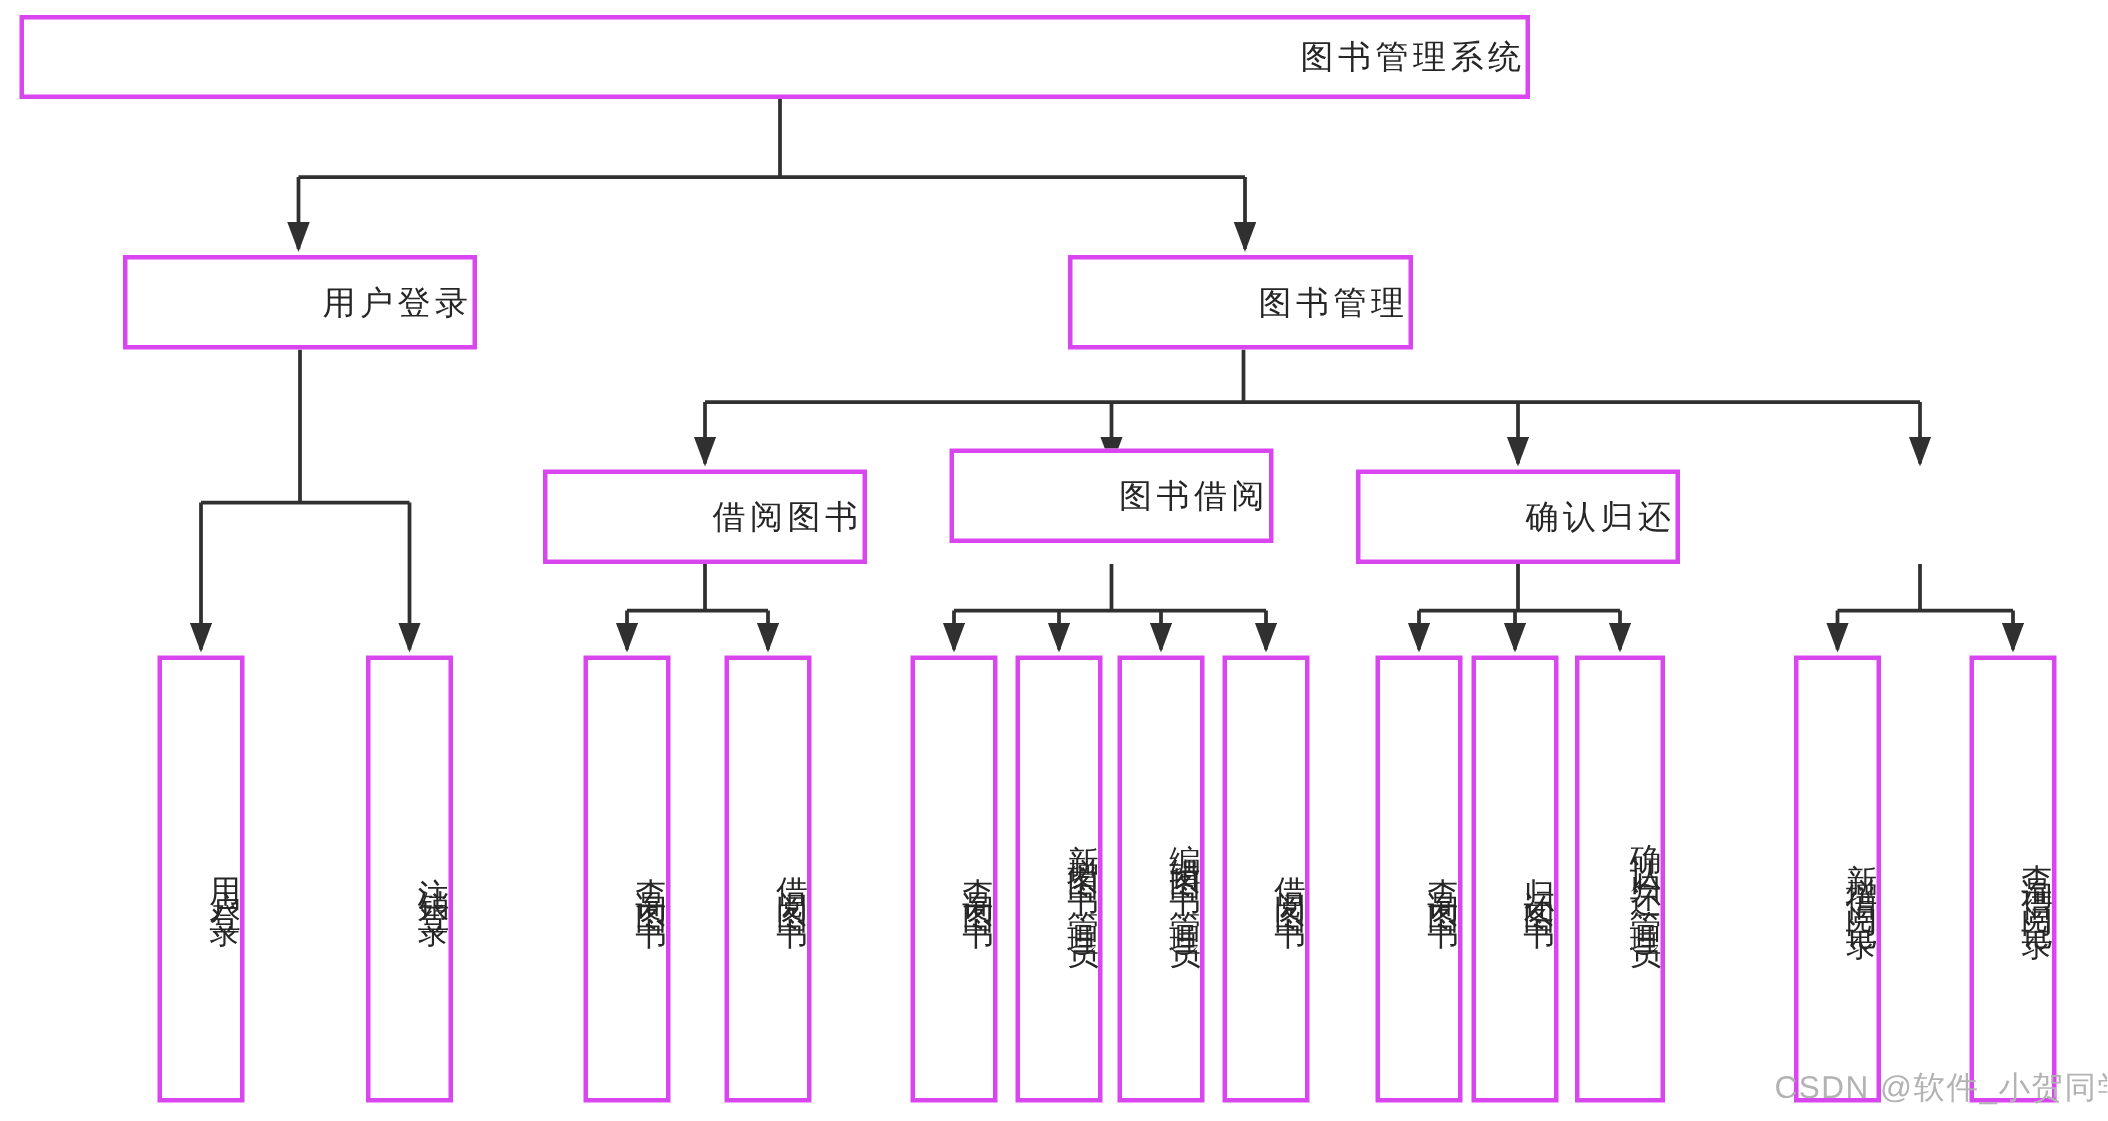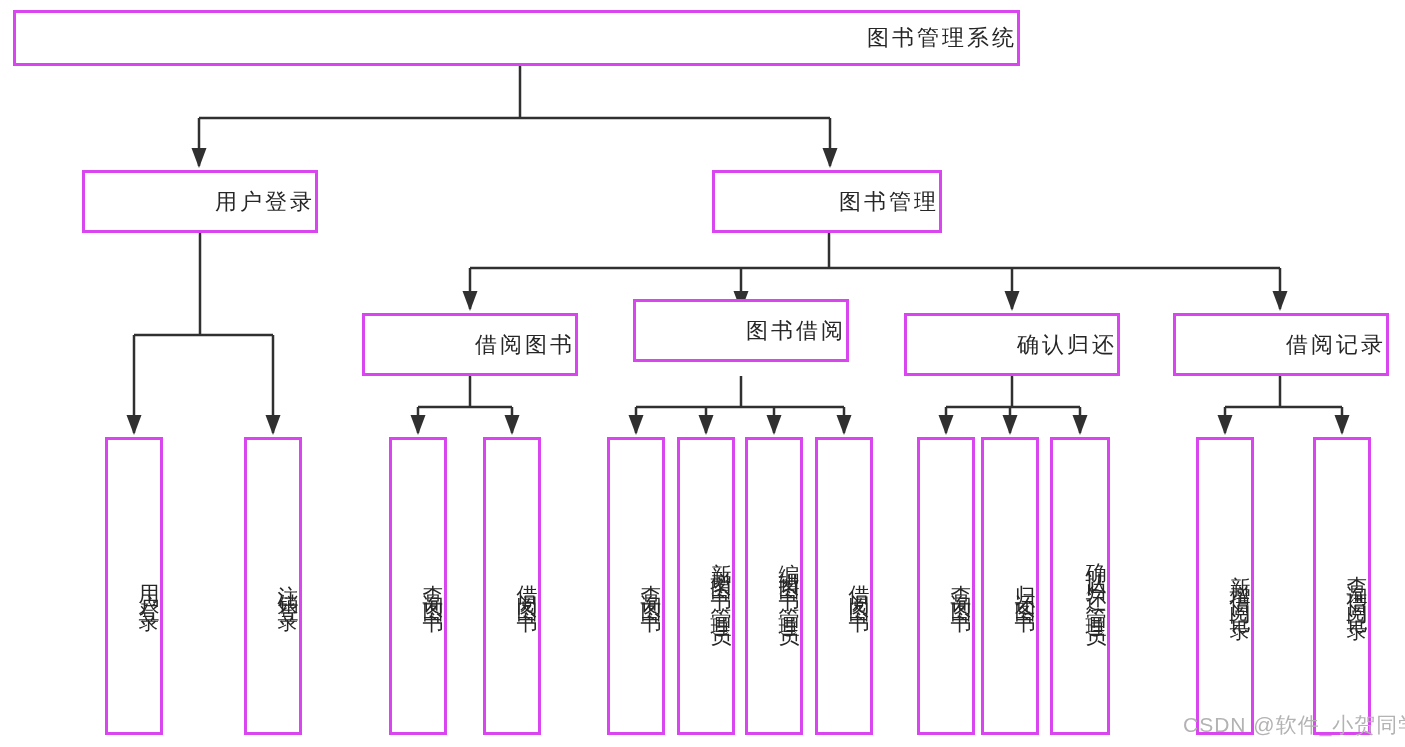--- a/index.html
+++ b/index.html
@@ -129,23 +129,20 @@
 
   <div class="box lvl3" style="left:362px; top:313px; width:216px">
     <span class="hlabel">借阅图书</span>
   </div>
   <div class="box lvl3" style="left:633px; top:299px; width:216px">
     <span class="hlabel">图书借阅</span>
   </div>
   <div class="box lvl3" style="left:904px; top:313px; width:216px">
     <span class="hlabel">确认归还</span>
   </div>
-  <div class="box lvl3" style="left:1173px; top:313px; width:216px">
-    <span class="hlabel">借阅记录</span>
-  </div>
 
   <div class="box leaf" style="left:105px">
     <span class="vlabel">用户登录</span>
   </div>
   <div class="box leaf" style="left:244px">
     <span class="vlabel">注销登录</span>
   </div>
 
   <div class="box leaf" style="left:389px">
     <span class="vlabel">查询图书</span>

